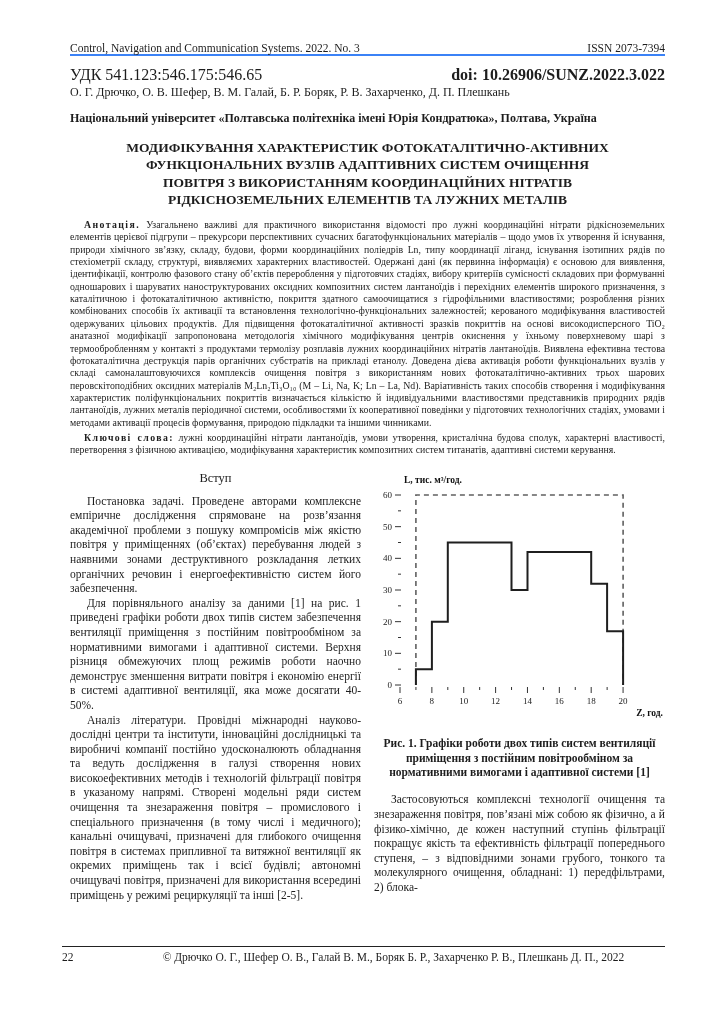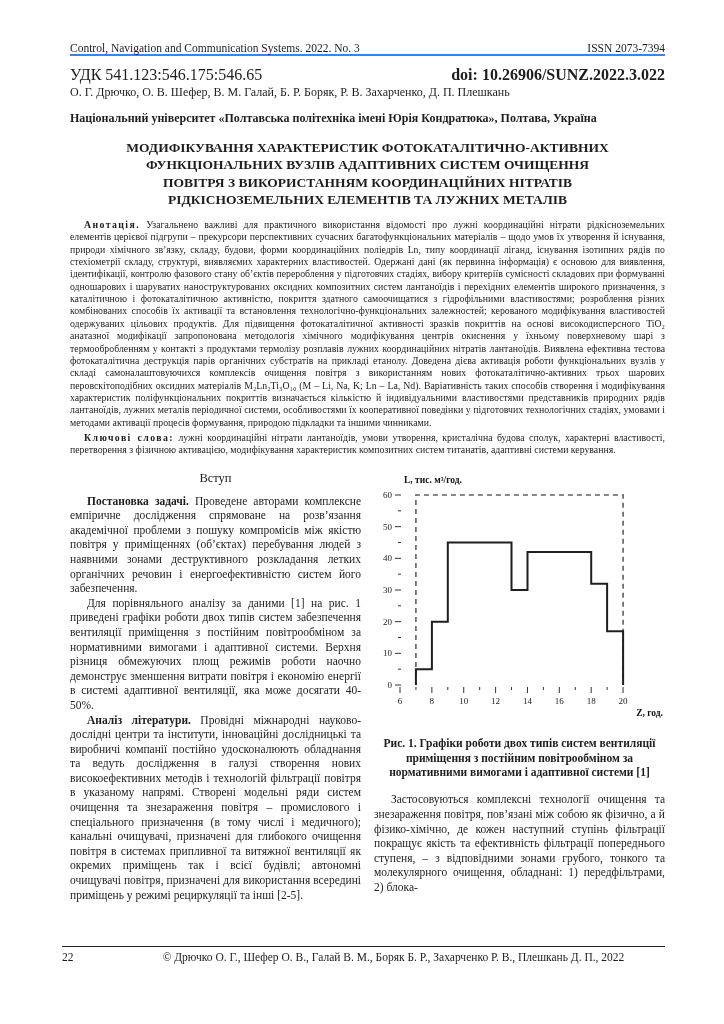--- a/index.html
+++ b/index.html
@@ -29,21 +29,21 @@
     text-align:justify; text-indent:14px;
   }
   .keywords { margin-top:3px; }
   .lead-sp { font-weight:bold; letter-spacing:1.4px; }
   .columns { display:flex; gap:13px; margin-top:14px; }
   .col { width:291px; }
   .section-heading { text-align:center; font-size:12.5px; font-weight:normal; margin-bottom:8px; }
   p.body {
     font-size:11.5px; line-height:1.27; text-align:justify; text-indent:17px;
   }
-  p.body .plead { font-weight:bold; }
+  p.body .plead { font-weight:normal; }
   .figure-chart { width:291px; height:250px; }
   .legend {
     display:flex; justify-content:space-between; align-items:center;
     padding:0 26px 0 2px; margin-top:2px;
   }
   .legend-item { display:flex; align-items:center; gap:6px; font-size:10.5px; }
   .legend-sample { width:36px; height:0; }
   .legend-sample.dashed { border-top:1.6px dashed #606060; }
   .legend-sample.solid { border-top:2px solid #1a1a1a; }
   .figure-caption {

